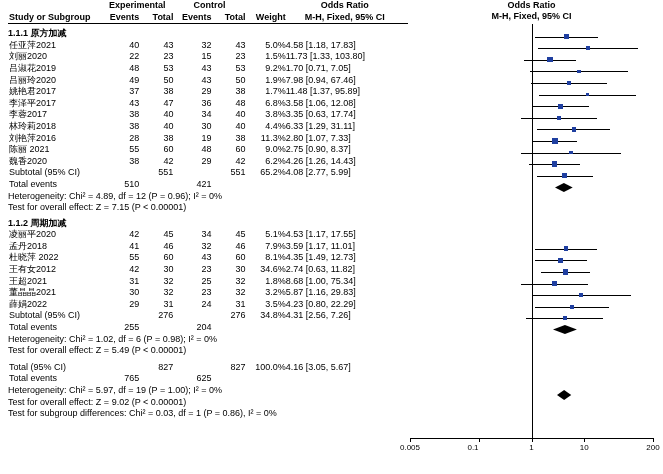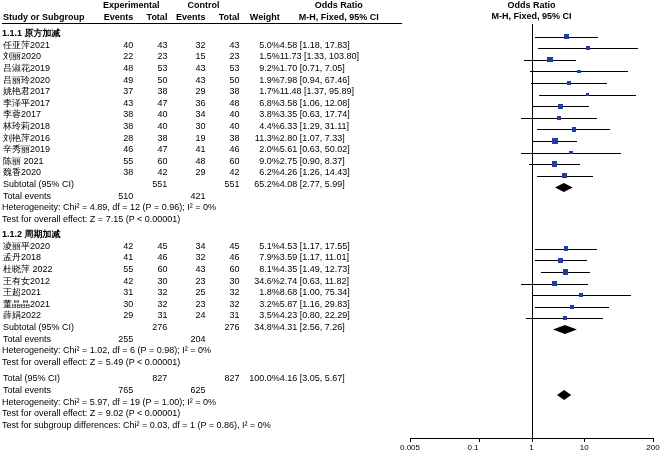--- a/index.html
+++ b/index.html
@@ -7,21 +7,21 @@
     width:663px;height:474px;
     background:#ffffff;
     font-family:"Liberation Sans", sans-serif;
     font-size:9px;
     color:#000000;
     overflow:hidden;
   }
   .wrap{position:relative;width:663px;height:474px;}
 
   
-  .table{position:absolute;left:2px;top:0;width:400px;}
+  .table{position:absolute;left:8px;top:0;width:400px;}
   table{border-collapse:collapse;width:400px;}
   td,th{padding:0;font-size:9px;line-height:11.6px;font-weight:normal;vertical-align:bottom;}
   .hdr td{font-weight:bold;}
   .hdr-top td{font-weight:bold;text-align:center;}
   .c-study{width:92px;text-align:left;padding-left:1px;}
   .c-e1{width:38px;text-align:right;}
   .c-t1{width:34px;text-align:right;}
   .c-e2{width:38px;text-align:right;}
   .c-t2{width:34px;text-align:right;}
   .c-w{width:40px;text-align:right;}
@@ -147,29 +147,20 @@
             <td class="c-or">6.33 [1.29, 31.11]</td>
           </tr>
       <tr>
             <td class="c-study">刘艳萍2016</td>
             <td class="c-e1">28</td>
             <td class="c-t1">38</td>
             <td class="c-e2">19</td>
             <td class="c-t2">38</td>
             <td class="c-w">11.3%</td>
             <td class="c-or">2.80 [1.07, 7.33]</td>
-          </tr>
-      <tr>
-            <td class="c-study">辛秀丽2019</td>
-            <td class="c-e1">46</td>
-            <td class="c-t1">47</td>
-            <td class="c-e2">41</td>
-            <td class="c-t2">46</td>
-            <td class="c-w">2.0%</td>
-            <td class="c-or">5.61 [0.63, 50.02]</td>
           </tr>
       <tr>
             <td class="c-study">陈丽 2021</td>
             <td class="c-e1">55</td>
             <td class="c-t1">60</td>
             <td class="c-e2">48</td>
             <td class="c-t2">60</td>
             <td class="c-w">9.0%</td>
             <td class="c-or">2.75 [0.90, 8.37]</td>
           </tr>

